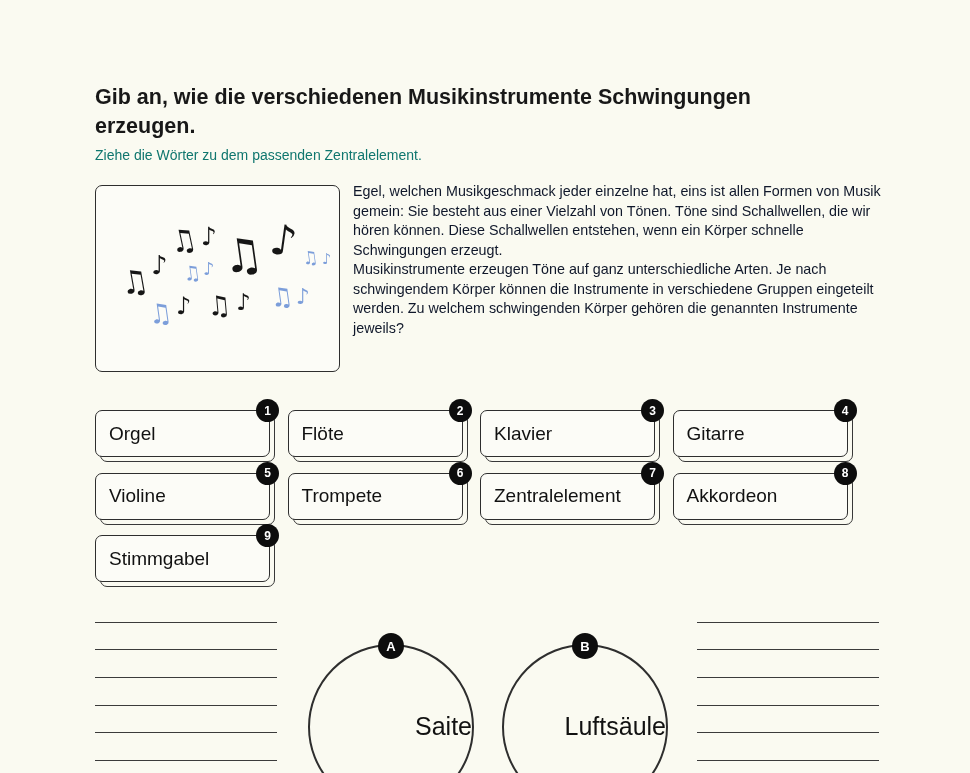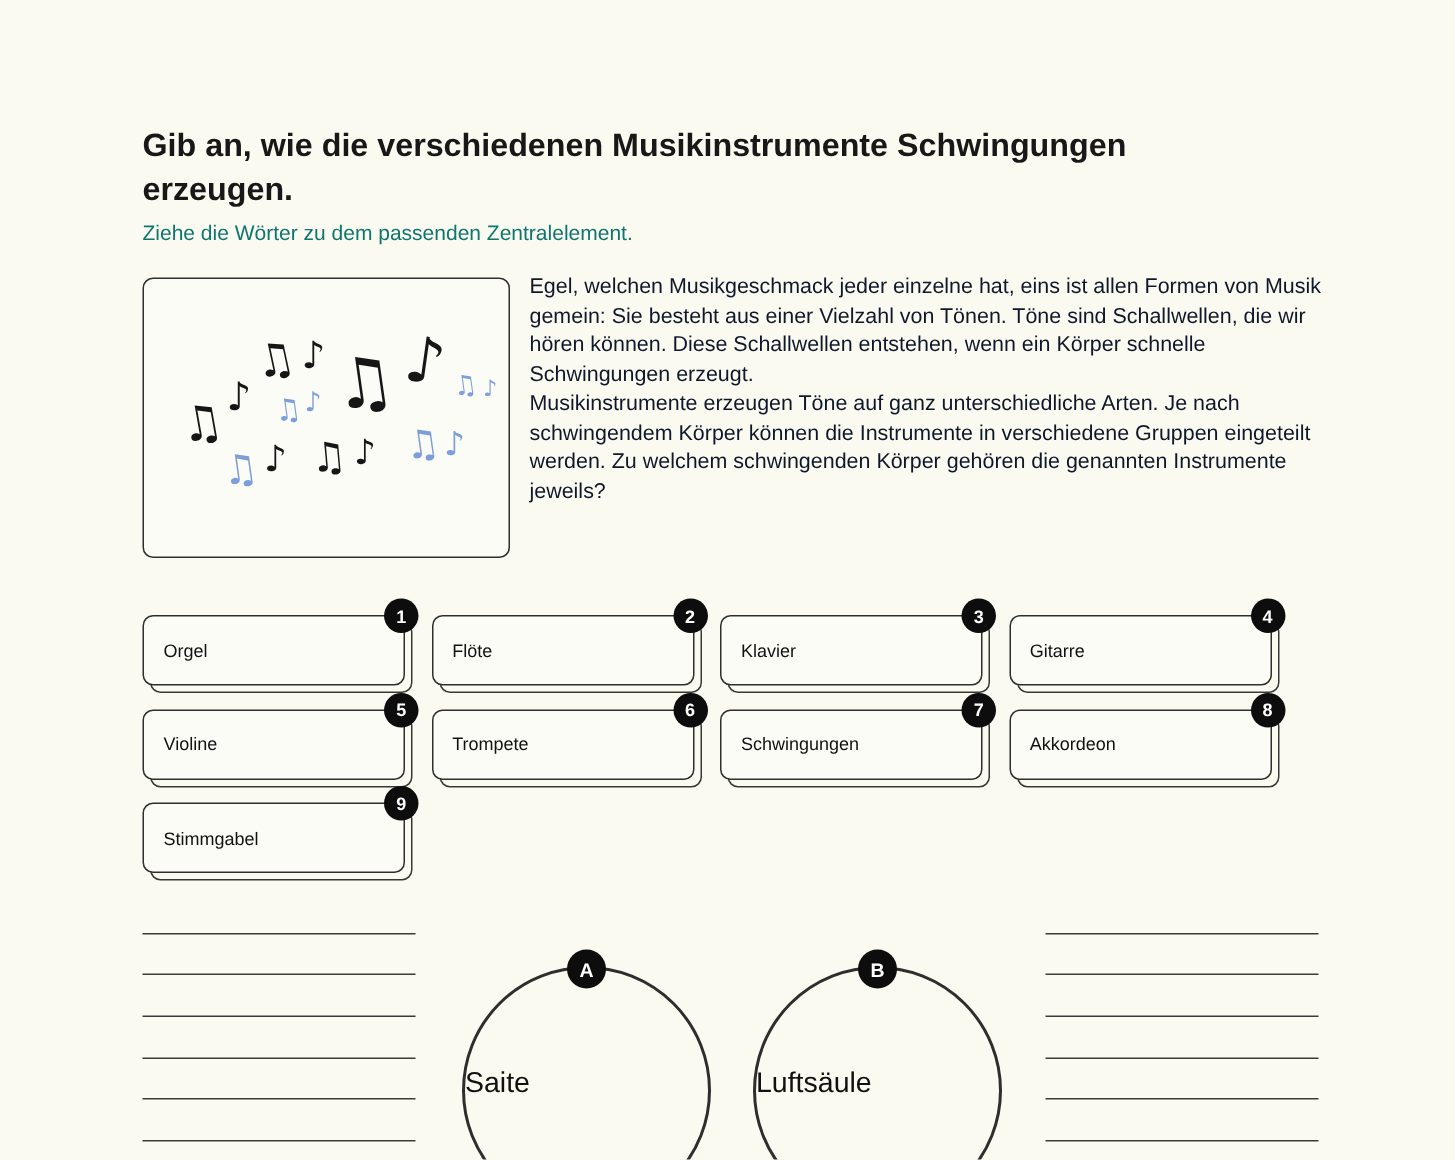--- a/index.html
+++ b/index.html
@@ -64,21 +64,21 @@
     display: flex; align-items: center;
     cursor: grab;
   }
   .word-card::after {
     content: "";
     position: absolute; z-index: -1;
     top: 3px; left: 4px; right: -6px; bottom: -6px;
     border: 1.6px solid #383838;
     border-radius: 7px;
   }
-  .word-label { padding-left: 13px; font-size: 12px; color: #111; }
+  .word-label { padding-left: 13px; font-size: 19px; color: #111; }
   .num-badge {
     position: absolute; top: -12px; right: -10px;
     width: 23px; height: 23px;
     background: #0d0d0d; border-radius: 50%;
     color: #fff; font-size: 12px; font-weight: 700;
     display: flex; align-items: center; justify-content: center;
   }
 
   
   .answer-lines { position: absolute; width: 182px; }
@@ -98,21 +98,21 @@
   .circle-b { left: 502px; }
   .circle-badge {
     position: absolute; top: -13px; left: 50%; transform: translateX(-50%);
     width: 26px; height: 26px;
     background: #0d0d0d; border-radius: 50%;
     color: #fff; font-size: 13px; font-weight: 700;
     display: flex; align-items: center; justify-content: center;
   }
   .circle-label {
     position: absolute; top: 66px; left: 0; width: 100%;
-    text-align: left; font-size: 19px; color: #111;
+    text-align: right; font-size: 25px; color: #111;
   }
 </style>
 </head>
 <body>
 
 <h1 class="page-title">Gib an, wie die verschiedenen Musikinstrumente Schwingungen erzeugen.</h1>
 <p class="subtitle">Ziehe die Wörter zu dem passenden Zentralelement.</p>
 
 <div class="image-box">
     <span class="note" style="left: 24px; top: 80px; font-size: 32px; color: rgb(22, 22, 22); transform: rotate(-10deg);">♫</span>
@@ -157,21 +157,21 @@
     </div>
     <div class="word-card">
       <span class="word-label">Violine</span>
       <span class="num-badge">5</span>
     </div>
     <div class="word-card">
       <span class="word-label">Trompete</span>
       <span class="num-badge">6</span>
     </div>
     <div class="word-card">
-      <span class="word-label">Schwingungen</span>
+      <span class="word-label">Zentralelement</span>
       <span class="num-badge">7</span>
     </div>
     <div class="word-card">
       <span class="word-label">Akkordeon</span>
       <span class="num-badge">8</span>
     </div>
     <div class="word-card">
       <span class="word-label">Stimmgabel</span>
       <span class="num-badge">9</span>
     </div>

